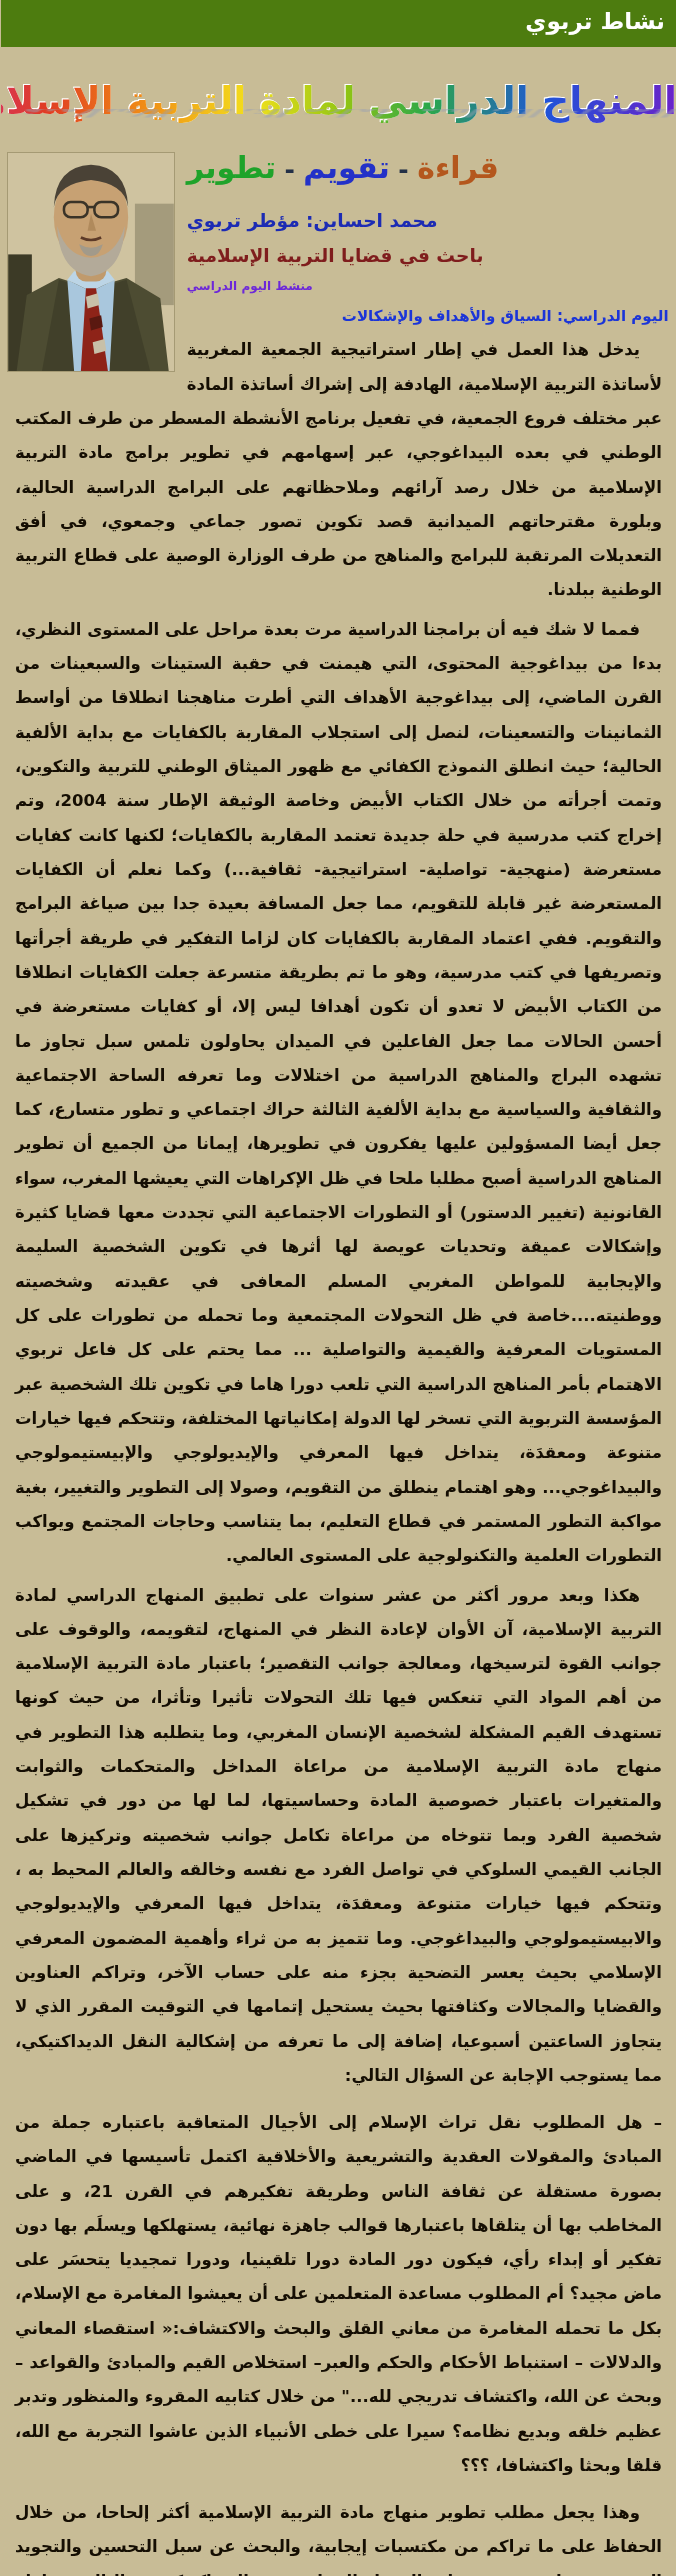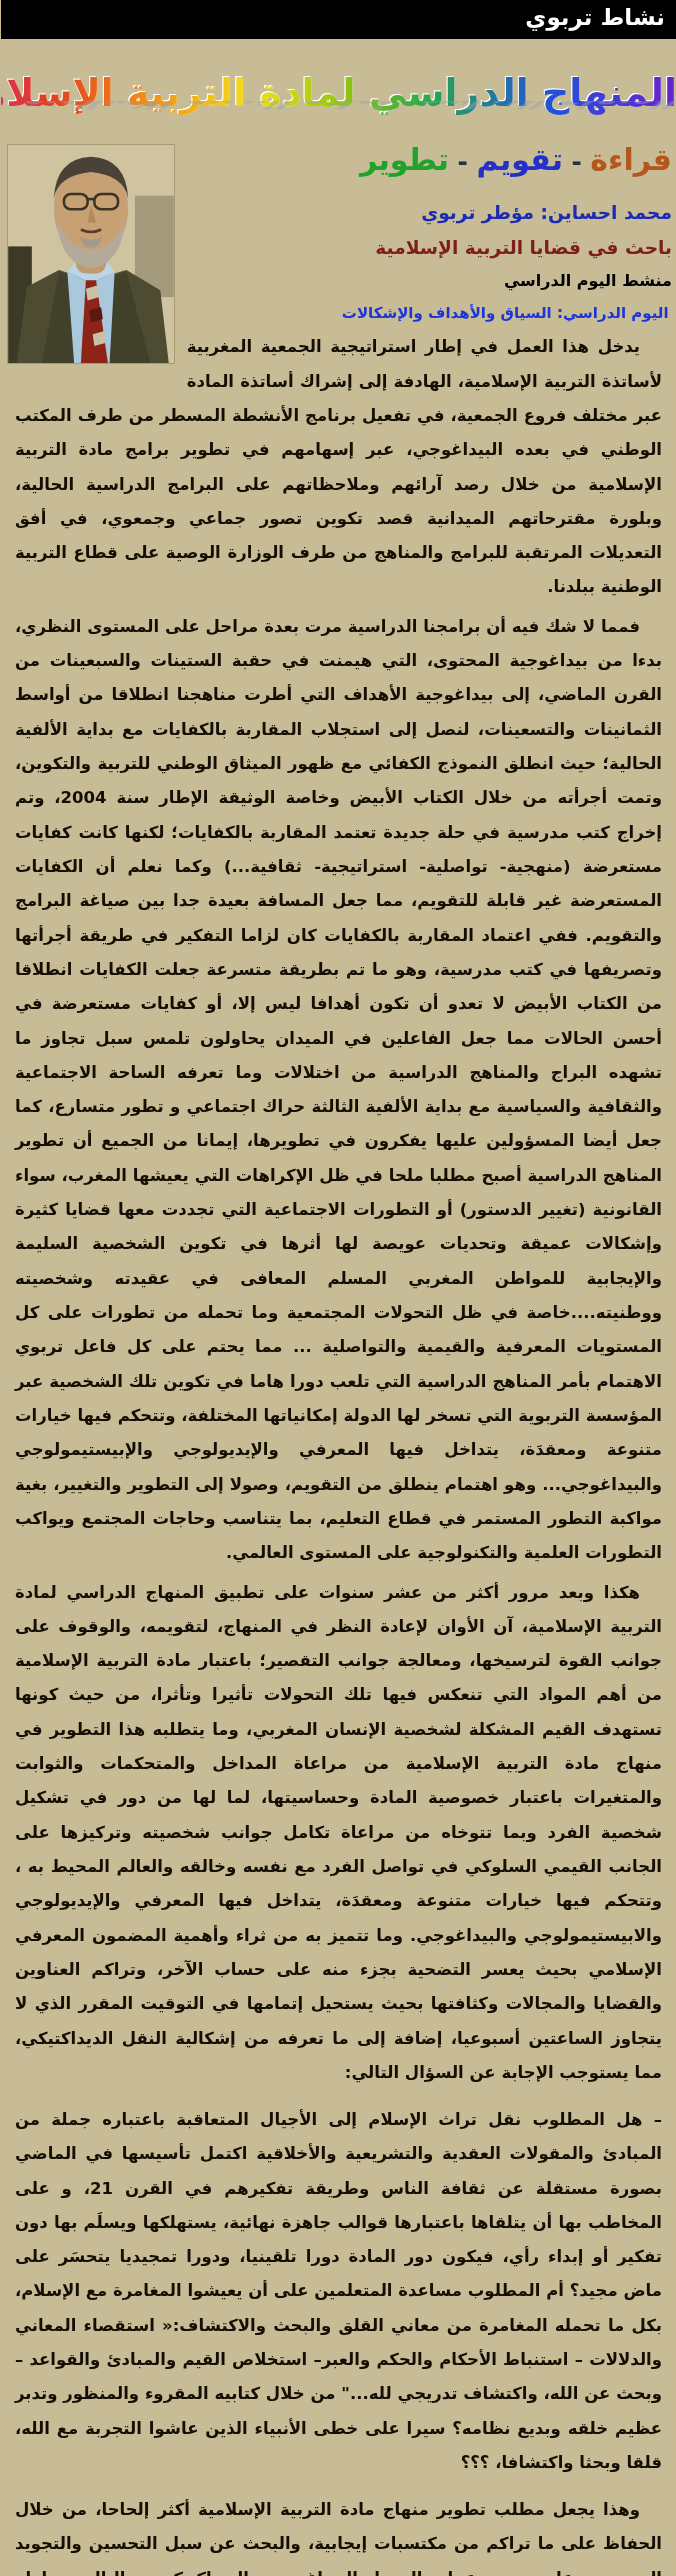--- a/index.html
+++ b/index.html
@@ -4,22 +4,22 @@
 <style>
   html,body{margin:0;padding:0;}
   body{
     width:677px;
     background:#c8bc96;
     font-family:"DejaVu Sans", sans-serif;
     color:#150e03;
   }
   
   .topbar{
-    background:#000000;
-    height:39px;
+    background:#4d7c0f;
+    height:47px;
     display:flex;
     align-items:center;
   }
   .topbar-label{
     color:#ffffff;
     font-size:23px;
     font-weight:bold;
     padding:0 12px 5px 0;
   }
   
@@ -53,34 +53,34 @@
   .intro{ padding:0 5px; }
   .photo-frame{
     float:left;
     width:166px;
     height:218px;
     margin:3.4px 12px 5px 1.7px;
     border:0.8px solid #a59a74;
     background:#cfc3a0;
   }
   .subtitle{
-    text-align:right;
+    text-align:left;
     font-size:30px;
     font-weight:bold;
     padding-top:1.7px;
   }
   .sub-w1{color:#b4571d;}
   .sub-sep{color:#233047; font-size:25px; padding:0 8.5px;}
   .sub-w2{color:#2331c8;}
   .sub-w3{color:#1fa32a;}
-  .author-lines{ text-align:right; margin:25px 0 5px 0; }
+  .author-lines{ text-align:left; margin:25px 0 5px 0; }
   .author-line{ font-size:18.6px; font-weight:bold; margin:13.5px 0; }
   .author-line1{ color:#1c2bb4; }
   .author-line2{ color:#7f1d1d; }
-  .author-line3{ color:#000000; font-size:16px; }
+  .author-line3{ color:#6d28d9; font-size:12px; }
   .section-heading{
     color:#1b35d8;
     font-size:15px;
     font-weight:bold;
     text-align:right;
     margin:12px 3.4px 8.5px 0;
   }
   
   .article{
     padding:0 10px 12px 10px;

